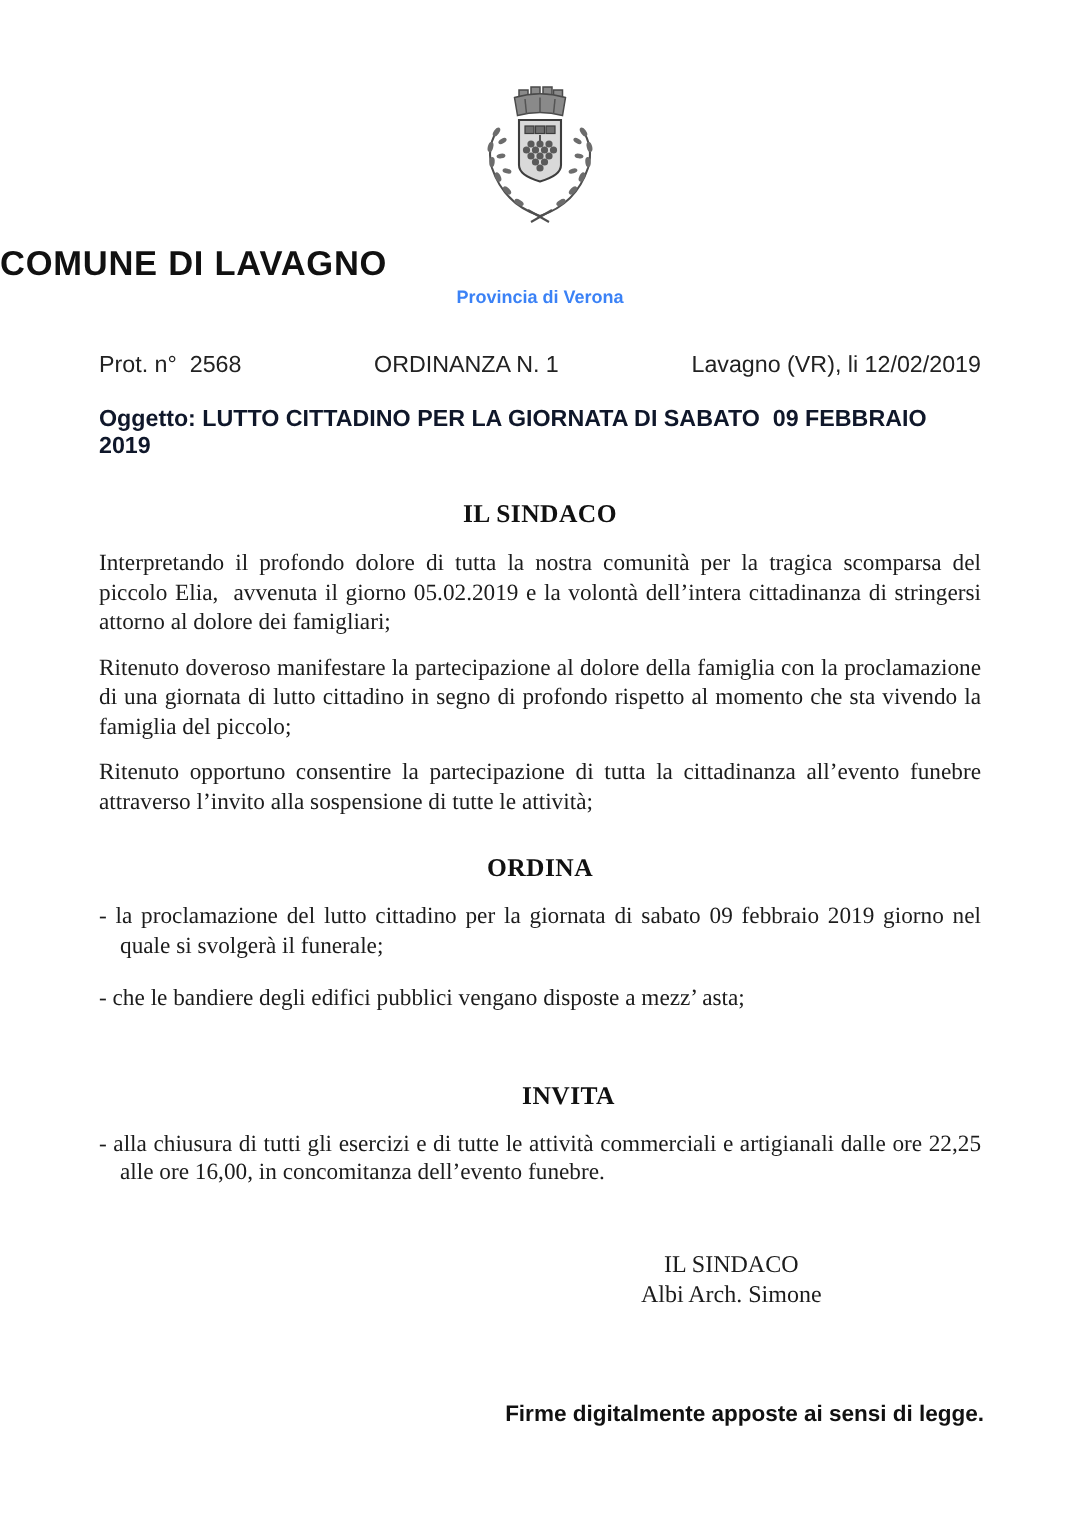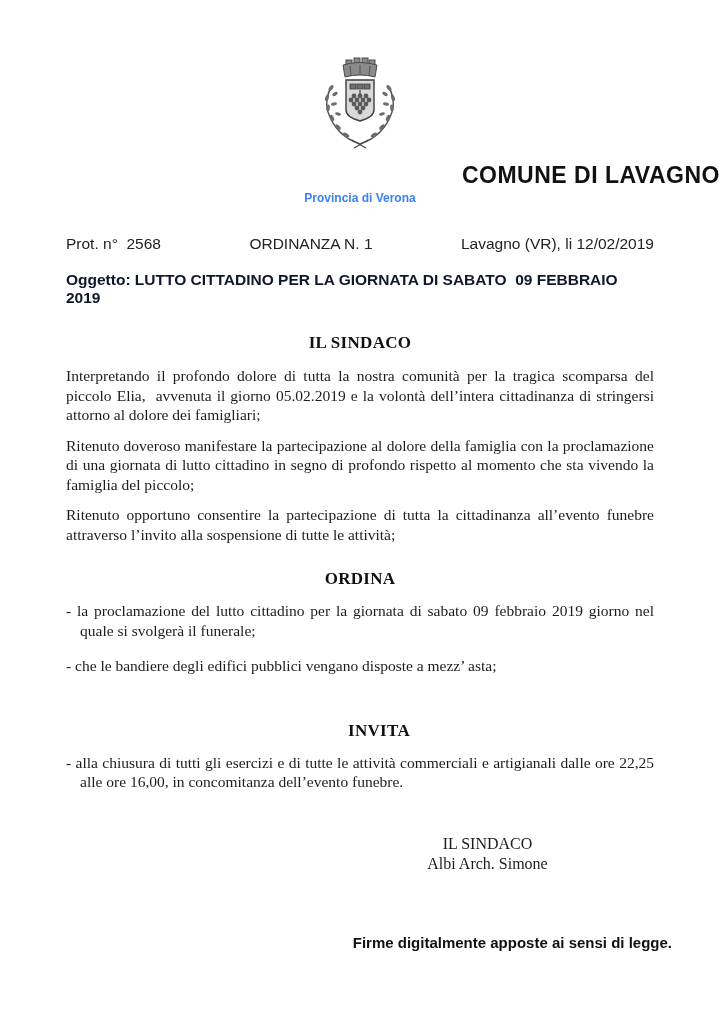--- a/index.html
+++ b/index.html
@@ -8,21 +8,21 @@
     width:720px;height:1018px;
     background:#ffffff;
     overflow:hidden;
     color:#1c1c1c;
     font-family:"Liberation Serif", serif;
   }
 
   .crest-wrap{width:100%;display:flex;justify-content:center;padding-top:56px;}
 
   .muni-title{
-    margin-top:6px;text-align:right;
+    margin-top:6px;text-align:left;
     font-family:"Liberation Sans", sans-serif;
     font-weight:bold;font-size:23px;letter-spacing:.5px;color:#111;
   }
   .muni-subtitle{
     margin-top:2px;text-align:center;
     font-family:"Liberation Sans", sans-serif;
     font-weight:bold;font-size:12px;color:#3b82f6;
   }
 
   .meta-row{
@@ -67,21 +67,21 @@
   .signature{
     margin-top:42px;
     margin-left:385px;
     width:205px;
     text-align:center;
     font-size:16px;line-height:20px;color:#1c1c1c;
   }
 
   .footer-note{
     margin-top:60px;
-    padding-right:48px;
+    padding-right:64px;
     text-align:right;
     font-family:"Liberation Sans", sans-serif;
     font-weight:bold;font-size:15px;color:#111;
   }
 </style>
 </head>
 <body>
 
 <div class="page">
 

